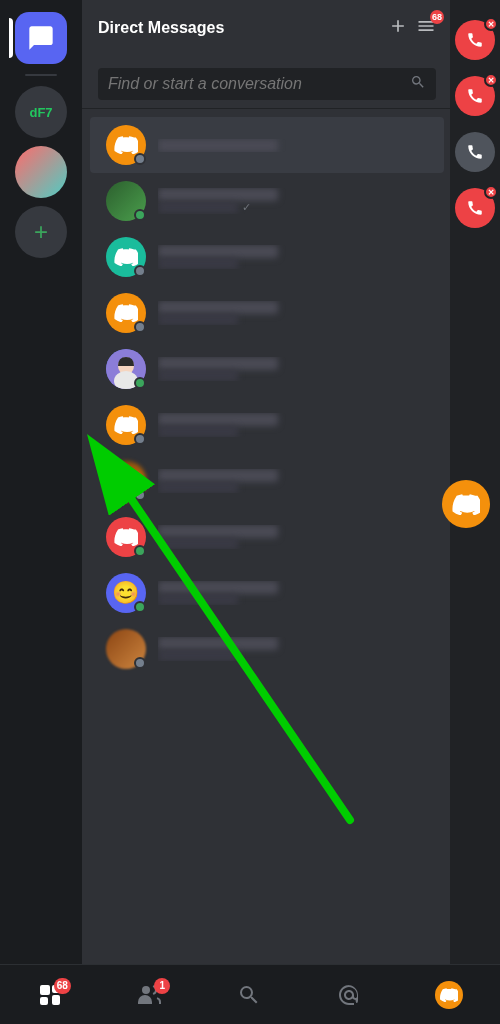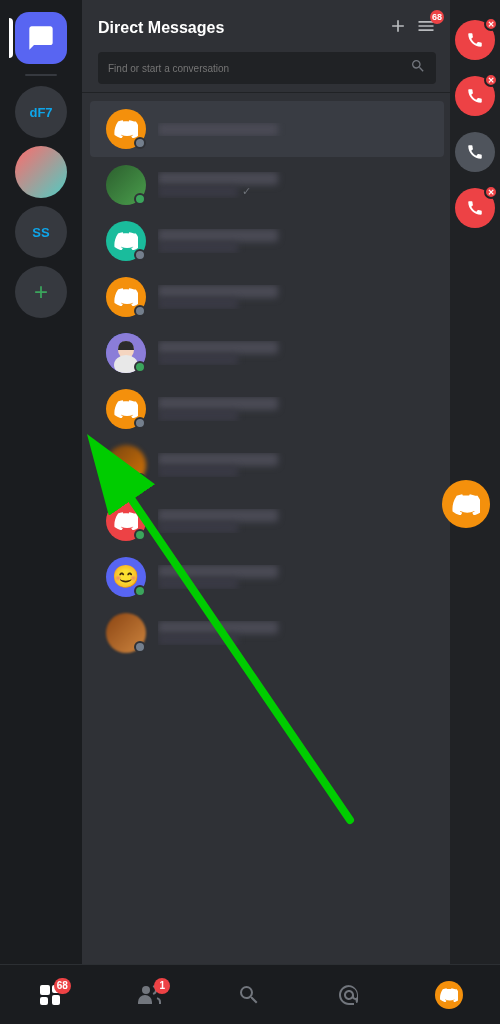--- a/index.html
+++ b/index.html
@@ -62,21 +62,21 @@
       width: 52px;
       height: 52px;
       border-radius: 50%;
       background: #36393f;
       display: flex;
       align-items: center;
       justify-content: center;
       cursor: pointer;
       font-size: 13px;
       font-weight: 600;
-      color: #0ea5e9;
+      color: #22c55e;
     }
 
     .server-image-icon {
       width: 52px;
       height: 52px;
       border-radius: 50%;
       background: #4a4a6a;
       cursor: pointer;
       overflow: hidden;
     }
@@ -109,21 +109,21 @@
 
     .dm-header {
       padding: 16px 16px 8px 16px;
       border-bottom: 1px solid #202225;
     }
 
     .dm-title {
       font-size: 16px;
       font-weight: 700;
       color: #ffffff;
-      margin-bottom: 12px;
+      margin-bottom: 28px;
       display: flex;
       align-items: center;
       justify-content: space-between;
     }
 
     .dm-title-icons {
       display: flex;
       gap: 8px;
       align-items: center;
     }
@@ -369,23 +369,20 @@
   <div class="server-divider"></div>
 
   <div class="server-text-icon">
     <span>dF7</span>
   </div>
 
 
   <div class="server-image-icon" style="background: linear-gradient(135deg, #ff6b6b, #4ecdc4);">
   </div>
 
-  <div class="server-text-icon">
-    <span>SS</span>
-  </div>
 
   <div class="add-server-icon">
     <span>+</span>
   </div>
 </div>
 
 <div class="dm-panel">
   <div class="dm-header">
     <div class="dm-title">
       <span>Direct Messages</span>
@@ -399,21 +396,21 @@
 
         <span style="color:#b9bbbe; cursor:pointer; position:relative;">
           <svg width="20" height="20" viewBox="0 0 24 24" fill="currentColor">
             <path d="M3 18h18v-2H3v2zm0-5h18v-2H3v2zm0-7v2h18V6H3z"></path>
           </svg>
           <span style="position:absolute;top:-6px;right:-8px;background:#ed4245;color:white;font-size:9px;font-weight:700;min-width:14px;height:14px;border-radius:7px;display:flex;align-items:center;justify-content:center;padding:0 2px;">68</span>
         </span>
       </div>
     </div>
     <div class="search-bar">
-      <input class="search-input" type="text" style="width: 100%; background: transparent; border: none; outline: none; color: rgb(114, 118, 125); font-size: 10px;" placeholder="Find or start a conversation">
+      <input class="search-input" type="text" style="width: 100%; background: transparent; border: none; outline: none; color: rgb(114, 118, 125); font-size: 16px; font-style: italic;" placeholder="Find or start a conversation">
       <span style="color:#72767d;">
         <svg width="16" height="16" viewBox="0 0 24 24" fill="currentColor">
           <path d="M15.5 14h-.79l-.28-.27A6.471 6.471 0 0 0 16 9.5 6.5 6.5 0 1 0 9.5 16c1.61 0 3.09-.59 4.23-1.57l.27.28v.79l5 4.99L20.49 19l-4.99-5zm-6 0C7.01 14 5 11.99 5 9.5S7.01 5 9.5 5 14 7.01 14 9.5 11.99 14 9.5 14z"></path>
         </svg>
       </span>
     </div>
   </div>
 
   <div class="dm-list">
 

